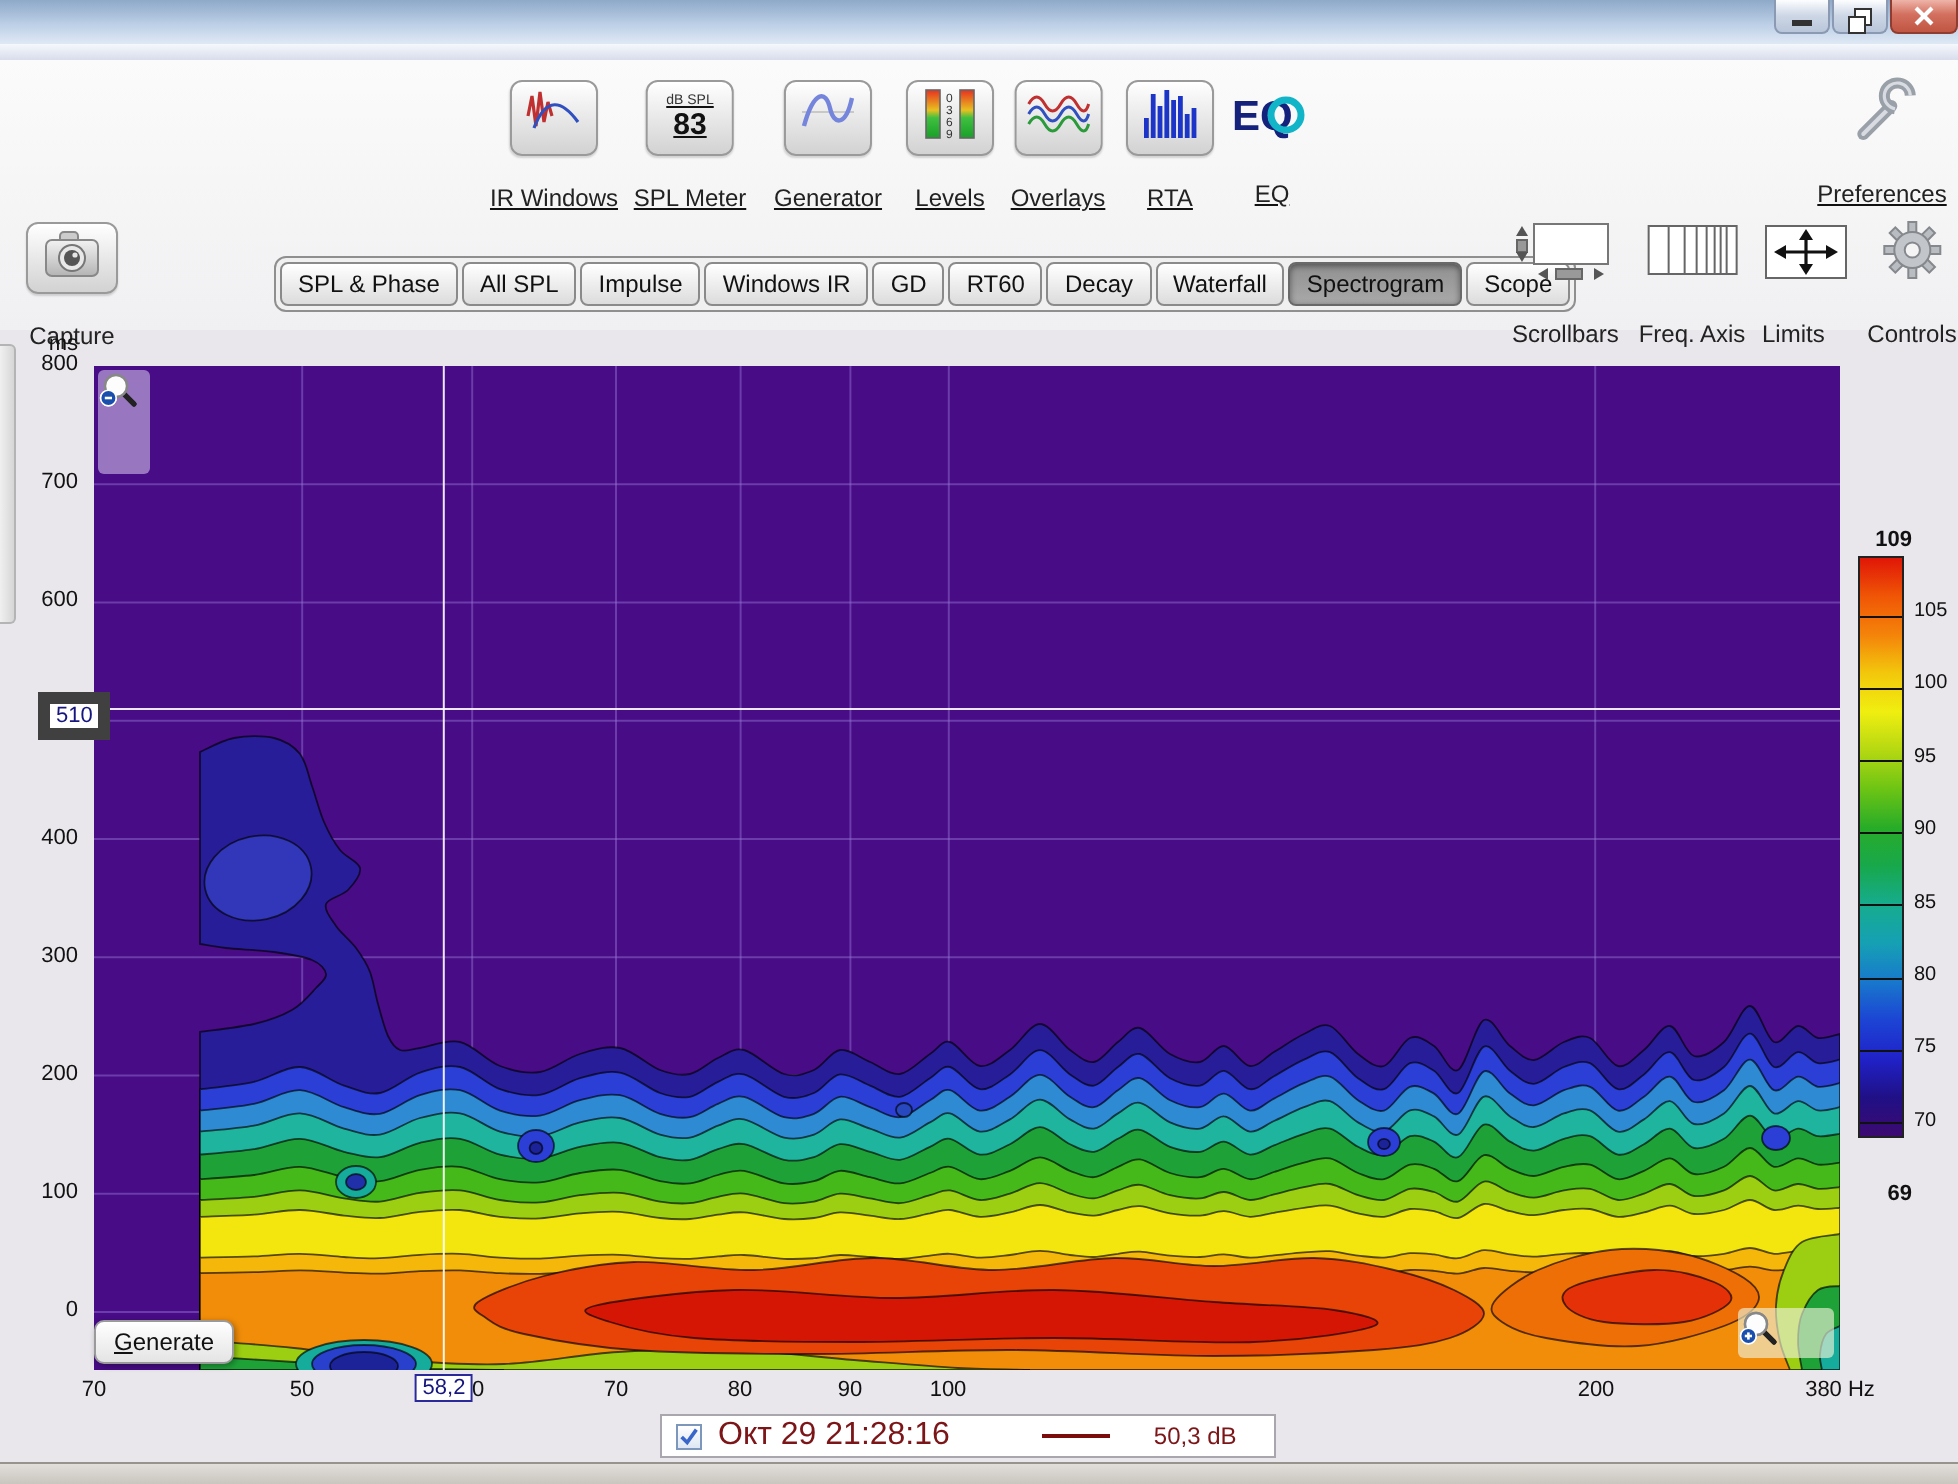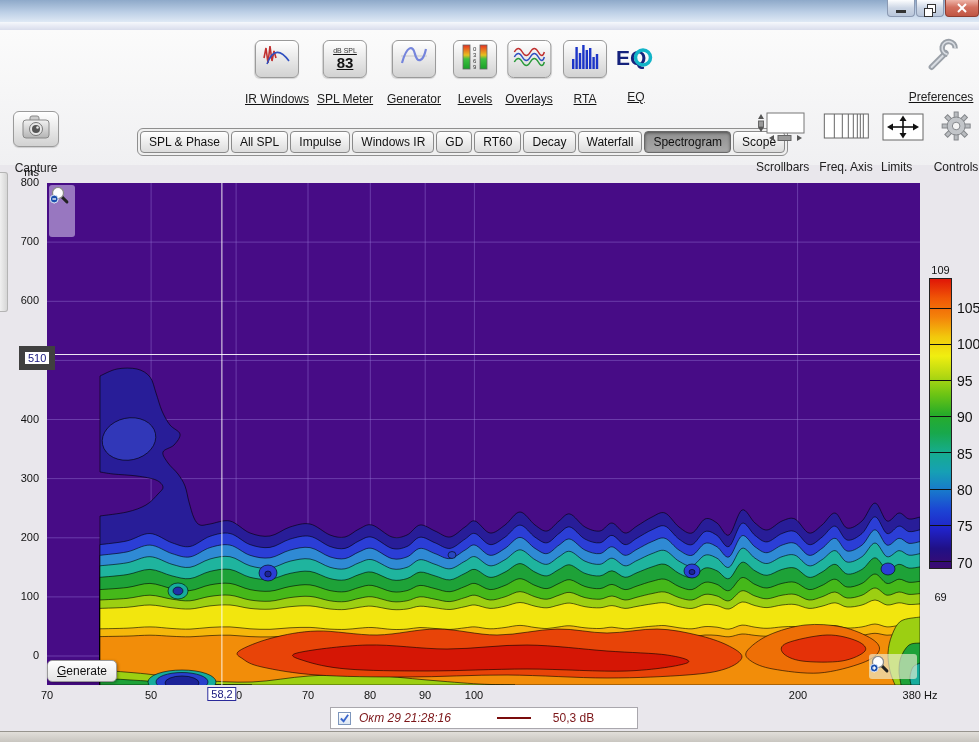--- a/index.html
+++ b/index.html
@@ -49,37 +49,37 @@
   .y-unit{position:absolute;left:0;top:166px;width:43px;text-align:right;padding-right:4px;
     font-size:11px;box-sizing:border-box;z-index:2;}
   .ytick{position:absolute;left:0;width:43px;text-align:right;padding-right:4px;font-size:11px;
     box-sizing:border-box;z-index:2;}
   .xtick{position:absolute;top:689px;transform:translateX(-50%);font-size:11px;white-space:nowrap;z-index:2;}
   .cursor-ybox{position:absolute;left:19px;top:346px;background:#fff;border:6px solid #404040;
     color:#16167e;font-size:11px;padding:0 3px;z-index:6;}
   .cursor-xbox{position:absolute;left:222px;top:687px;transform:translateX(-50%);background:#fff;
     border:1px solid #2a2a9a;color:#16167e;font-size:11px;padding:0 3px;z-index:6;}
   .colorbar{position:absolute;left:925px;top:262px;width:54px;height:335px;z-index:2;}
-  .cb-max,.cb-min{position:absolute;left:0;width:31px;text-align:center;font-size:11px;}
+  .cb-max,.cb-min{position:absolute;left:0;width:31px;text-align:right;font-size:11px;font-weight:bold;}
   .cb-max{top:2px;}  .cb-min{top:310px;margin-top:19px;}
   .cb-bar{position:absolute;left:4px;top:16px;width:23px;height:291px;border:1px solid #222;box-sizing:border-box;}
   .cb-tickline{position:absolute;left:0;width:100%;height:1px;background:#111;}
-  .cb-ticklabel{position:absolute;left:32px;font-size:14px;}
+  .cb-ticklabel{position:absolute;left:32px;font-size:10px;}
   .generate{position:absolute;left:0;bottom:3px;height:20px;padding:0 9px;
     background:linear-gradient(#ffffff,#e4e4e4);border:1px solid #9a9a9a;border-radius:5px;
     font-size:12px;display:flex;align-items:center;box-shadow:1px 1px 3px rgba(0,0,0,.35);z-index:5;}
   .generate .u{text-decoration:underline;}
   .zoombox{position:absolute;display:flex;align-items:center;justify-content:center;z-index:5;border-radius:3px;}
   .zoombox.tl{left:2px;top:2px;width:26px;height:52px;flex-direction:column;background:rgba(206,192,232,.6);}
   .zoombox.br{right:3px;bottom:6px;width:48px;height:25px;background:rgba(236,240,214,.65);}
   .legendbar{position:absolute;left:330px;top:707px;width:308px;height:22px;background:#fff;
     border:1px solid #a9a7ad;box-sizing:border-box;display:flex;align-items:center;z-index:4;}
   .lg-check{width:13px;height:13px;border:1px solid #7d96bc;background:linear-gradient(#ffffff,#dde7f3);
     margin-left:7px;display:flex;align-items:center;justify-content:center;box-sizing:border-box;}
-  .lg-name{color:#7c1518;font-size:12px;margin-left:8px;white-space:nowrap;font-style:italic;}
+  .lg-name{color:#7c1518;font-size:16px;margin-left:8px;white-space:nowrap;}
   .lg-line{width:34px;height:2px;background:#7a0c0c;margin-left:46px;}
   .lg-val{color:#7c1518;font-size:12px;margin-left:22px;white-space:nowrap;}
   .footer{position:absolute;left:0;top:731px;width:979px;height:11px;
     background:linear-gradient(#e2dfda,#c9c6c0);border-top:1px solid #97948e;box-sizing:border-box;}
 </style>
 </head>
 <body>
 
 <div class="titlebar">
   <div class="wbtn" style="left:887px;width:28px;">

